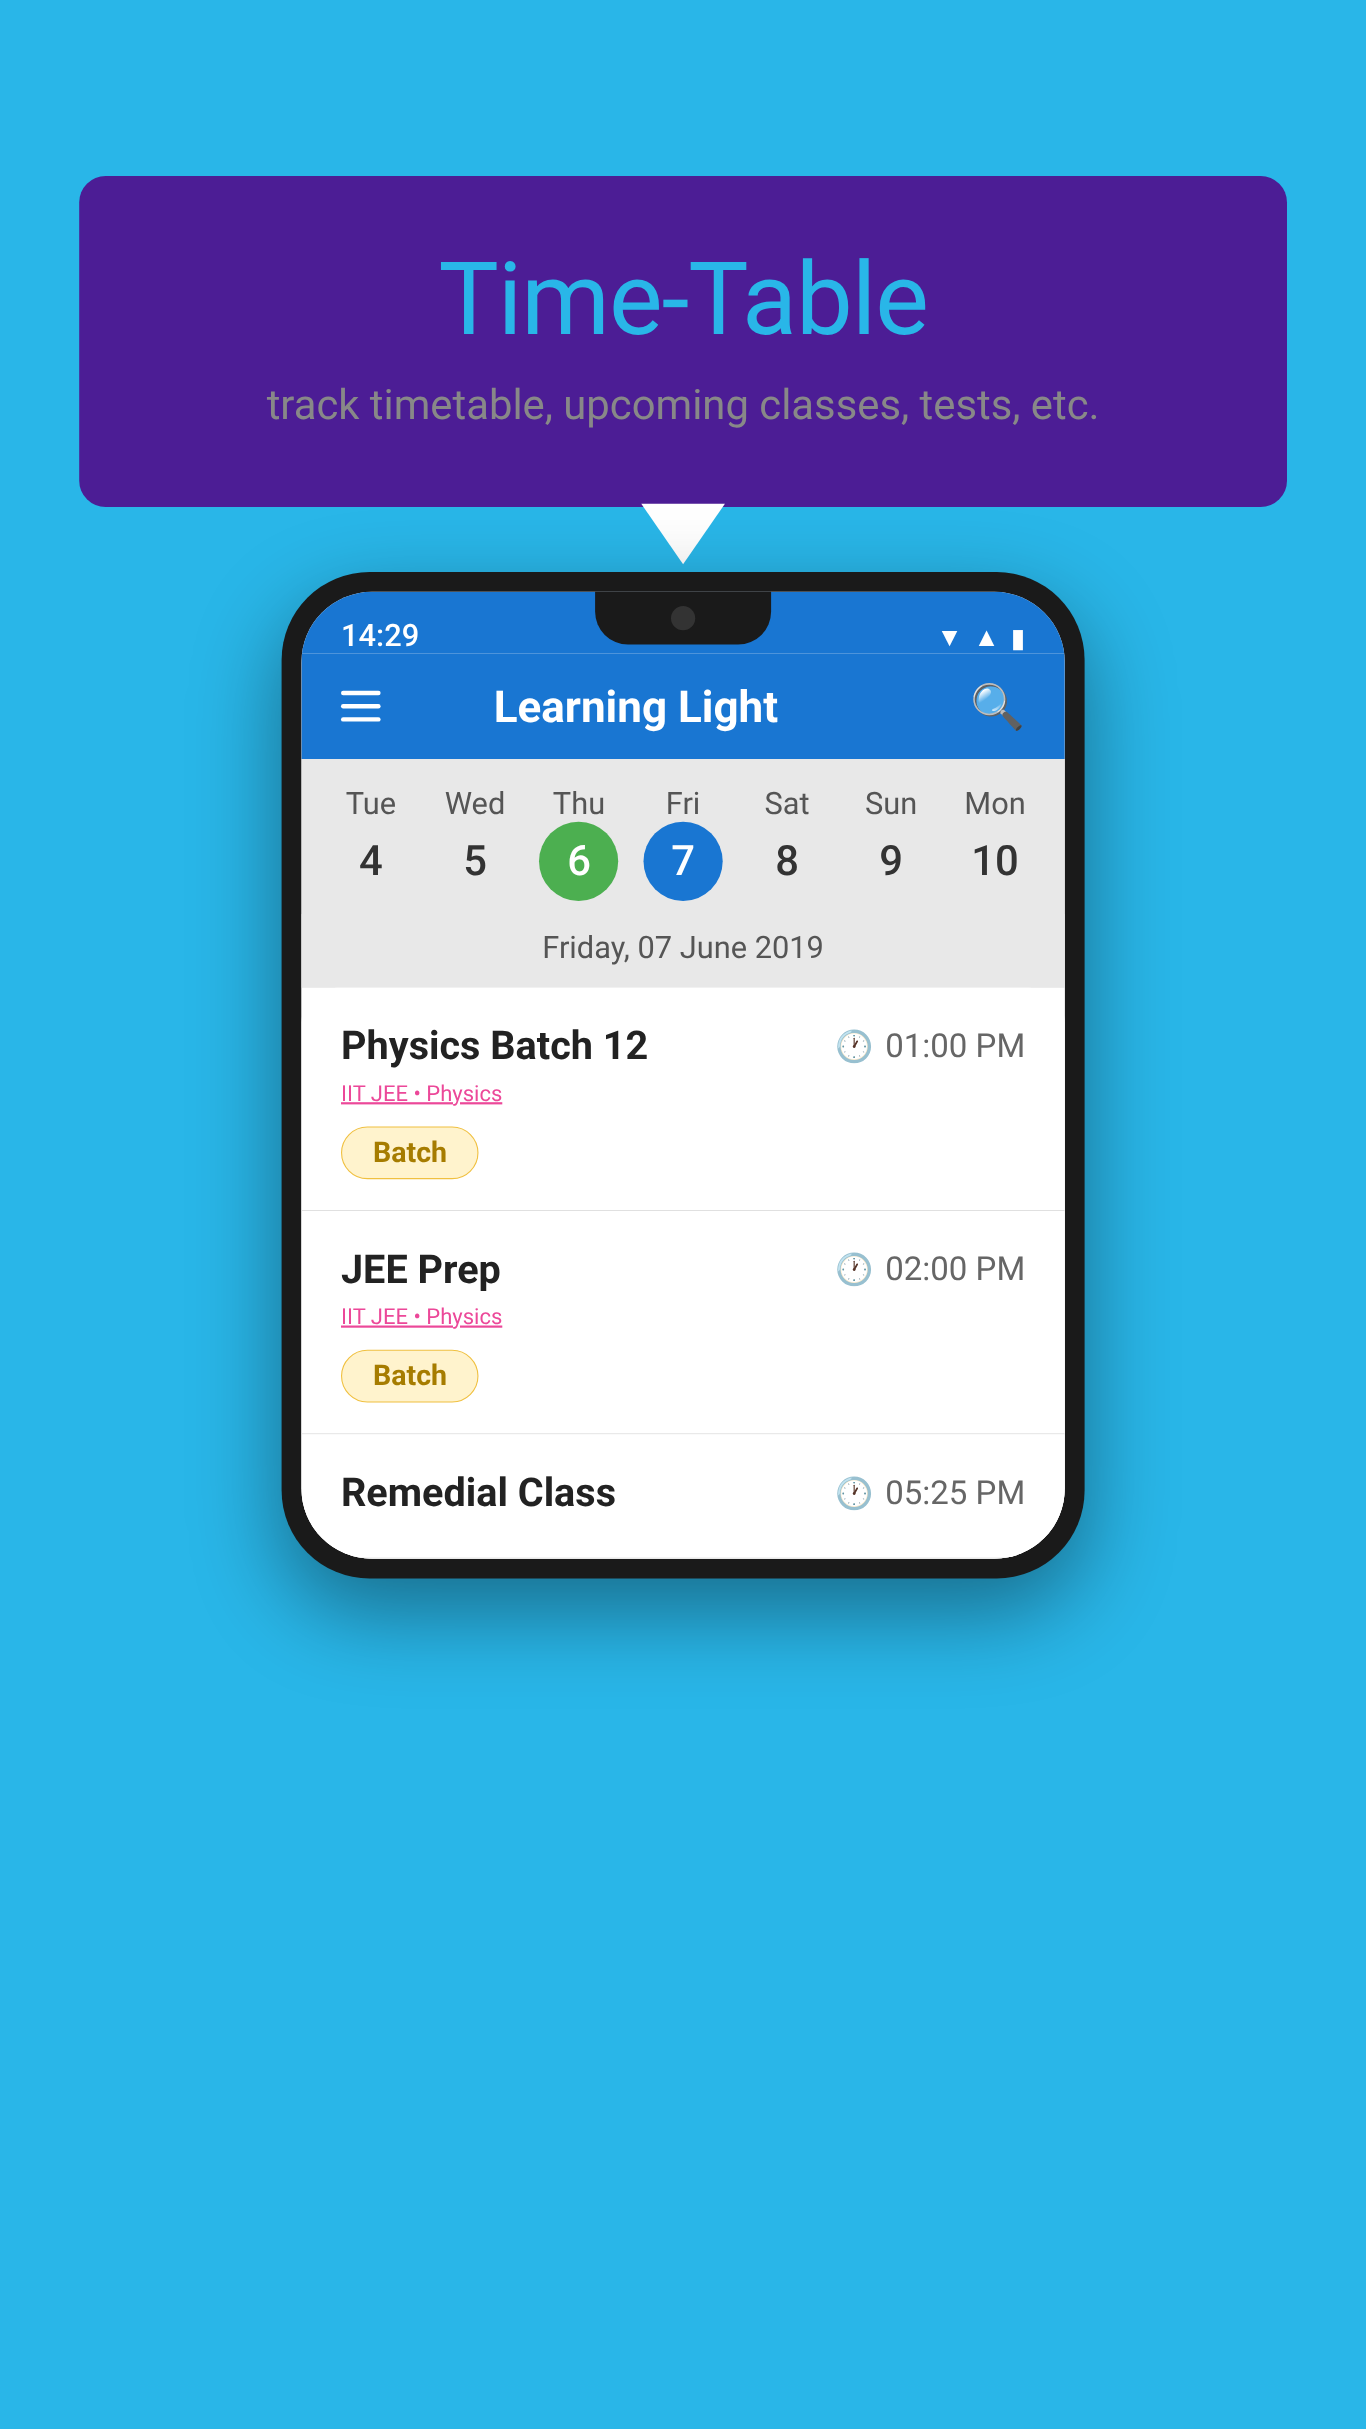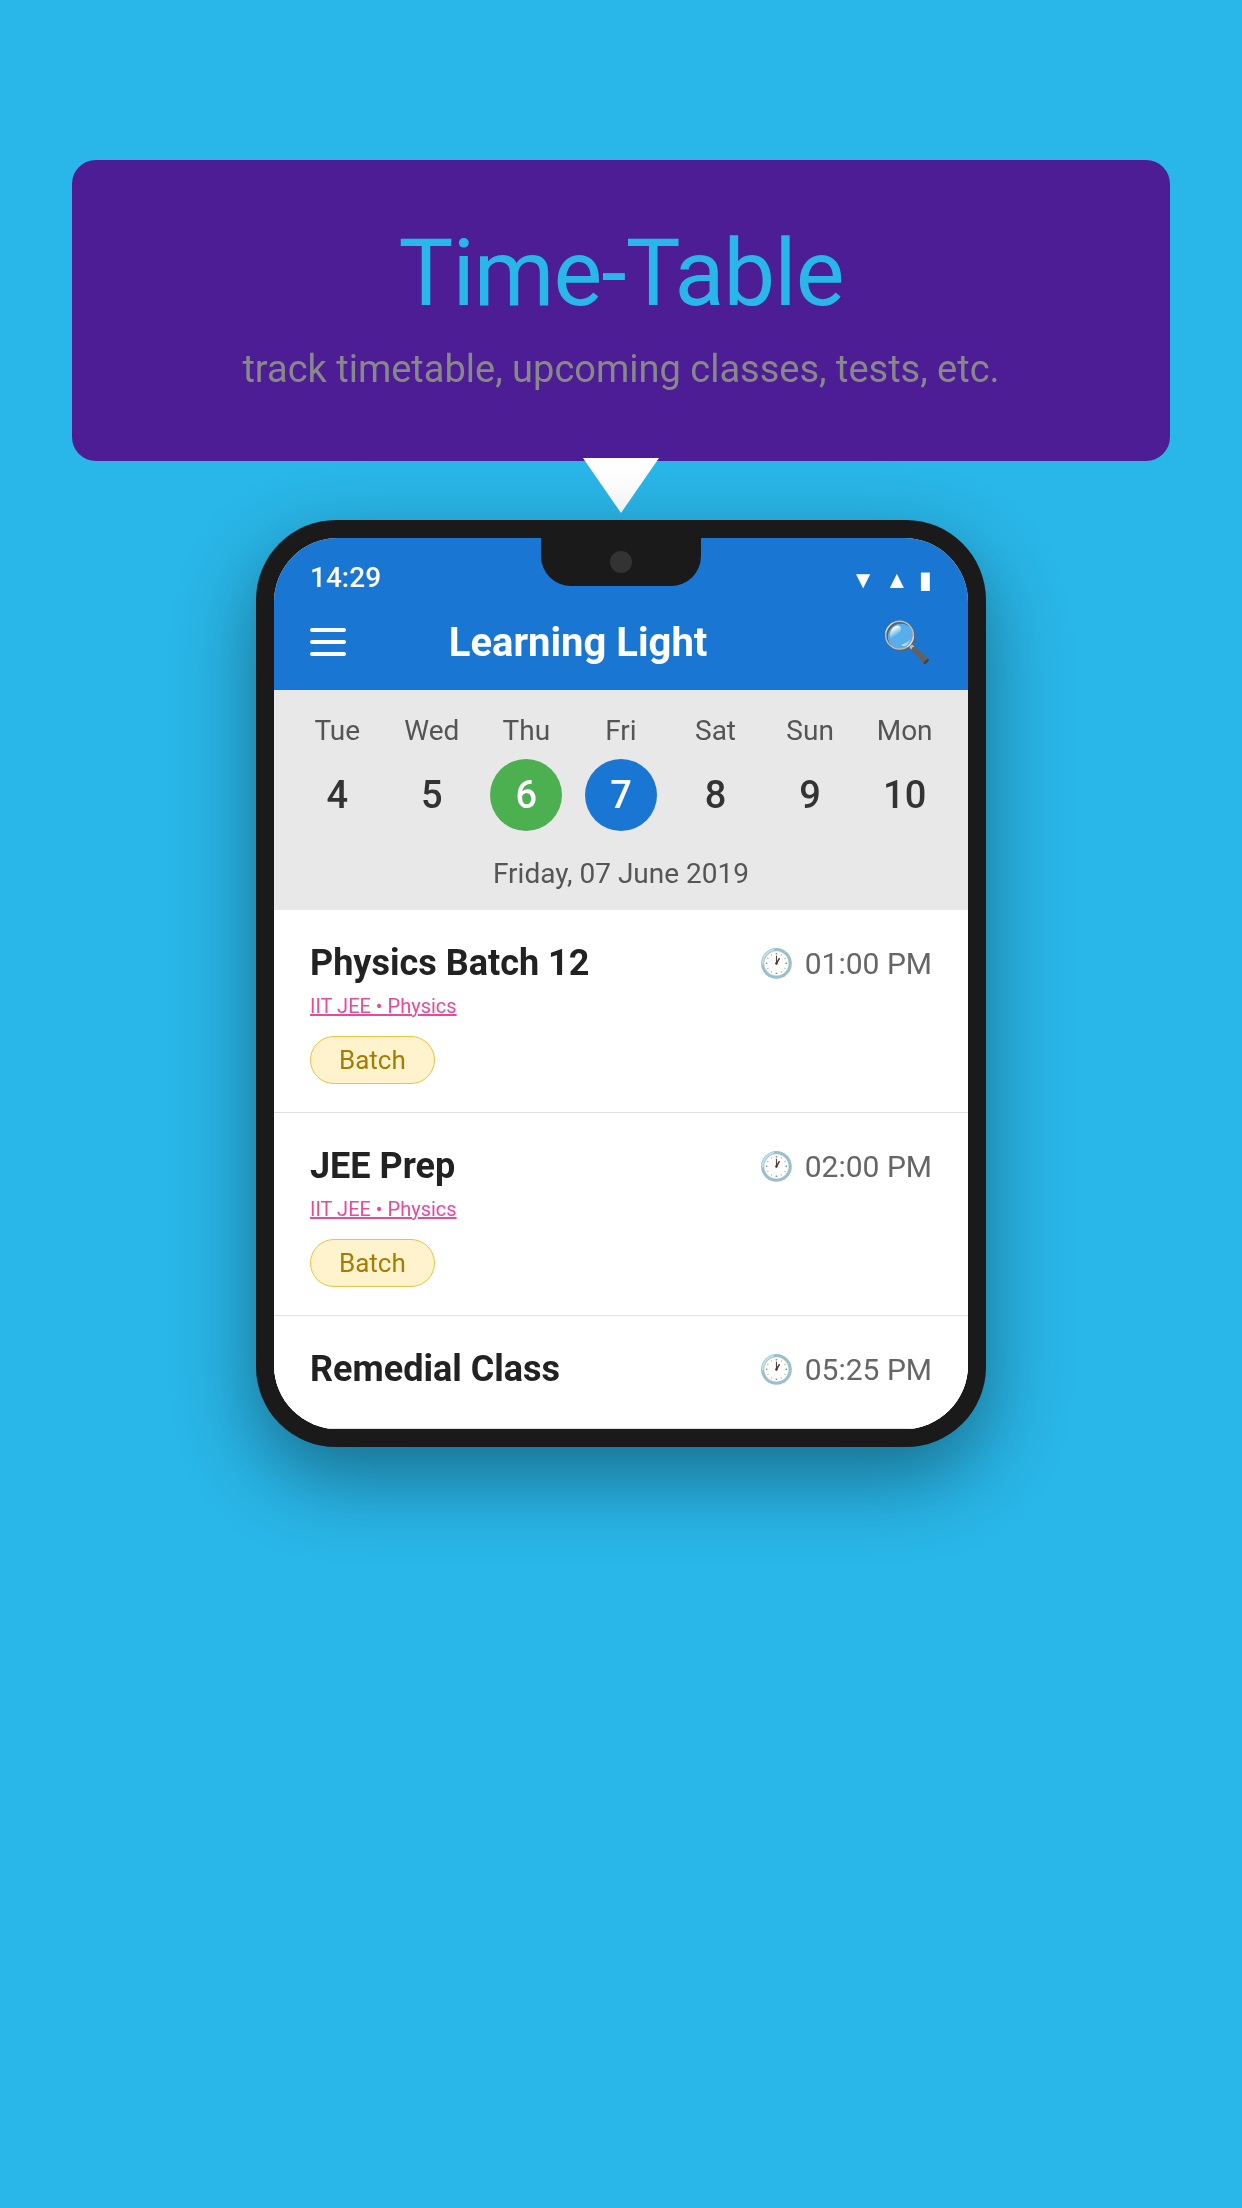--- a/index.html
+++ b/index.html
@@ -177,21 +177,20 @@
     .days-row {
       display: flex;
       justify-content: space-around;
       padding: 0 16px 12px;
     }
 
     .day-col {
       display: flex;
       flex-direction: column;
       align-items: center;
-      gap: 12px;
       width: 88px;
     }
 
     .day-name {
       font-size: 28px;
       color: #555;
       font-weight: 400;
     }
 
     .day-number {
@@ -269,21 +268,21 @@
     }
 
     .batch-badge {
       display: inline-block;
       background: #FFF3CD;
       color: #A67C00;
       border: 1.5px solid #F0C040;
       border-radius: 30px;
       padding: 8px 28px;
       font-size: 26px;
-      font-weight: 400;
+      font-weight: 700;
     }
   </style>
 </head>
 <body>
 
 <div class="speech-bubble">
   <div class="bubble-title">Time-Table</div>
   <div class="bubble-subtitle">track timetable, upcoming classes, tests, etc.</div>
 </div>
 

